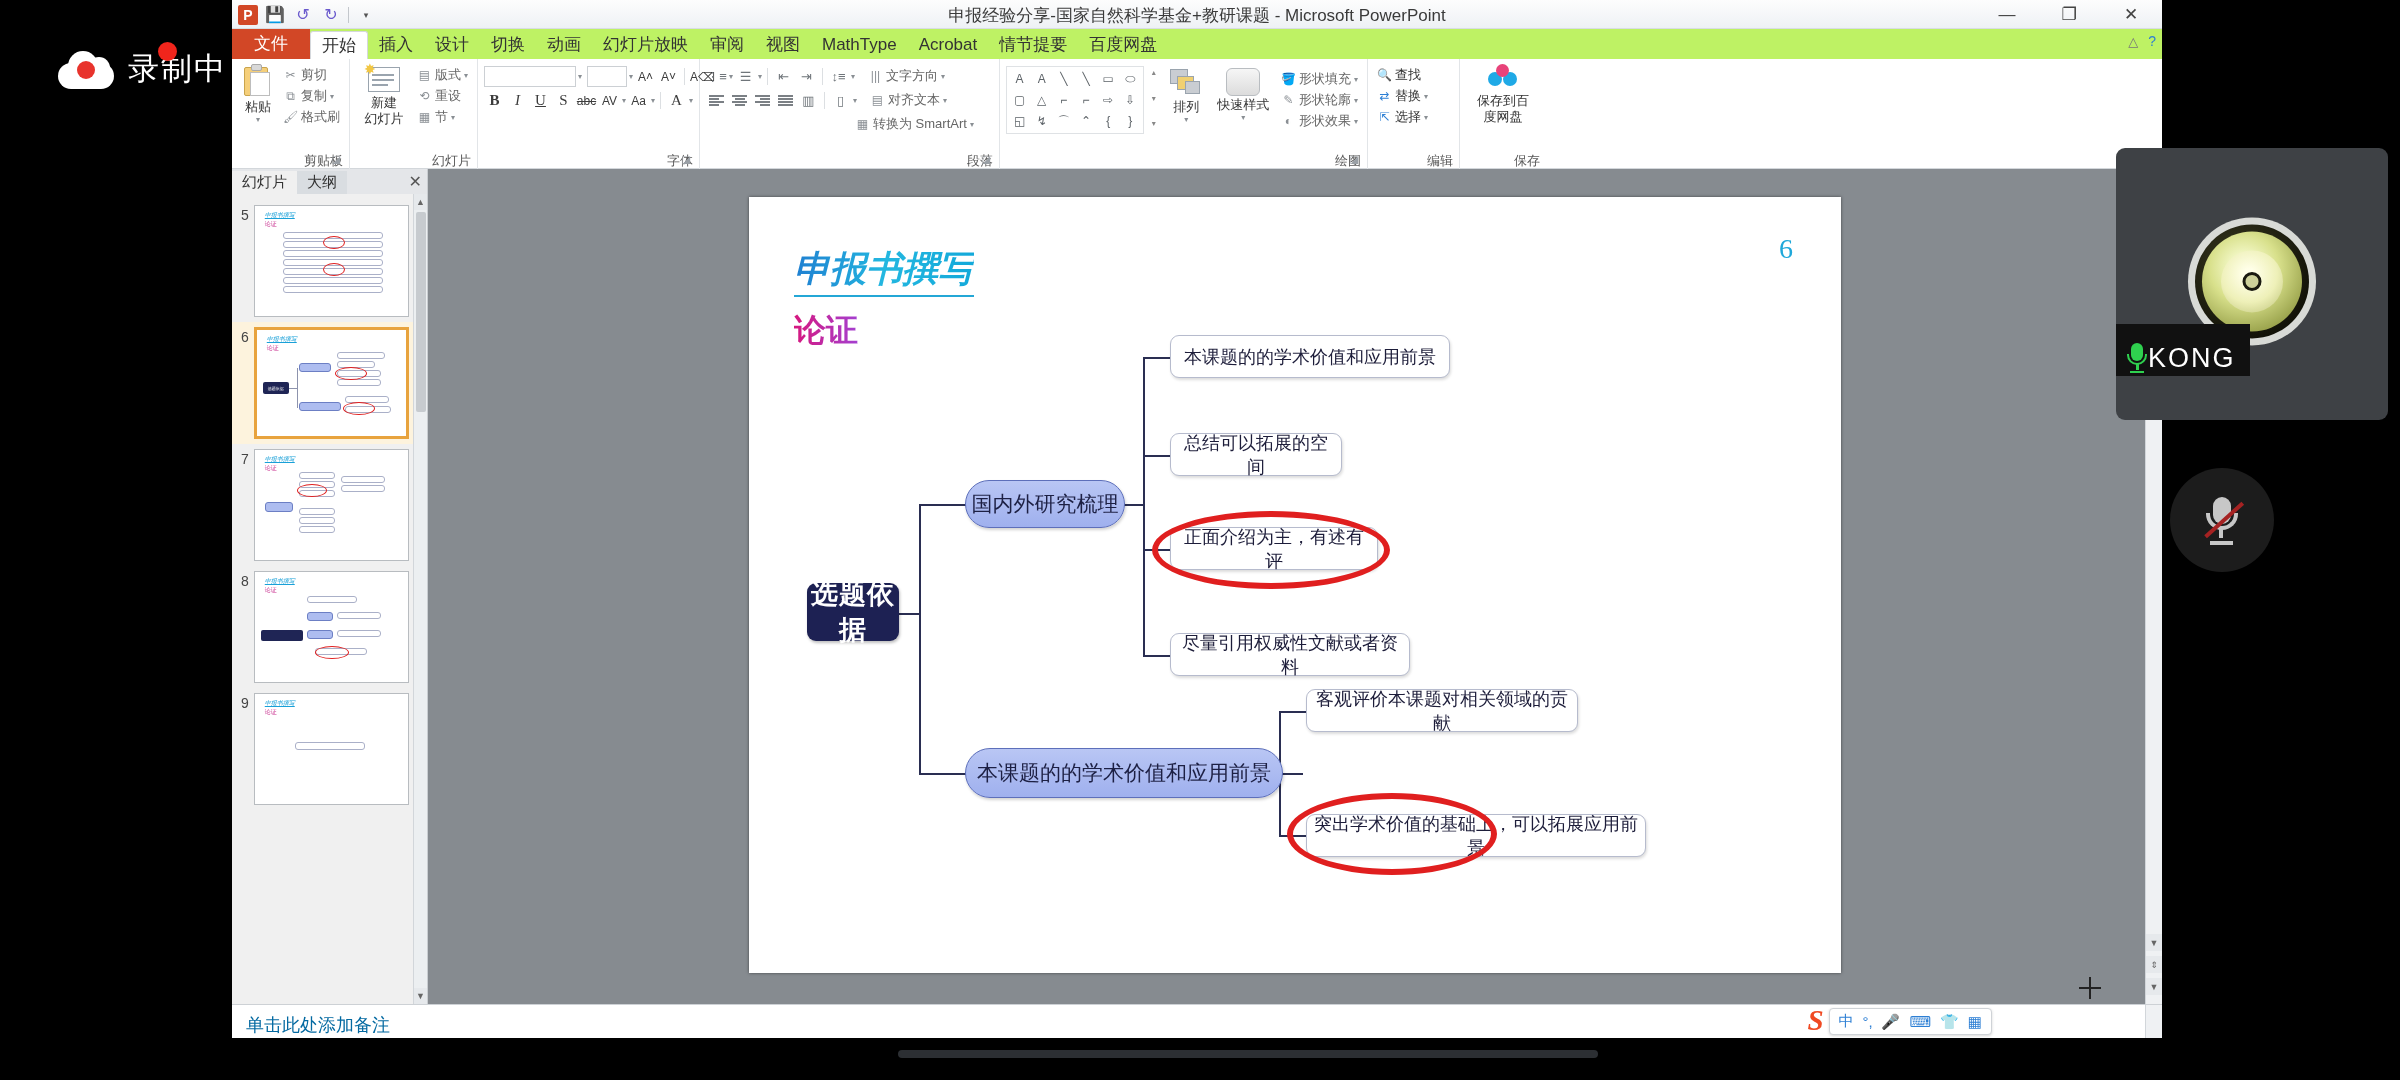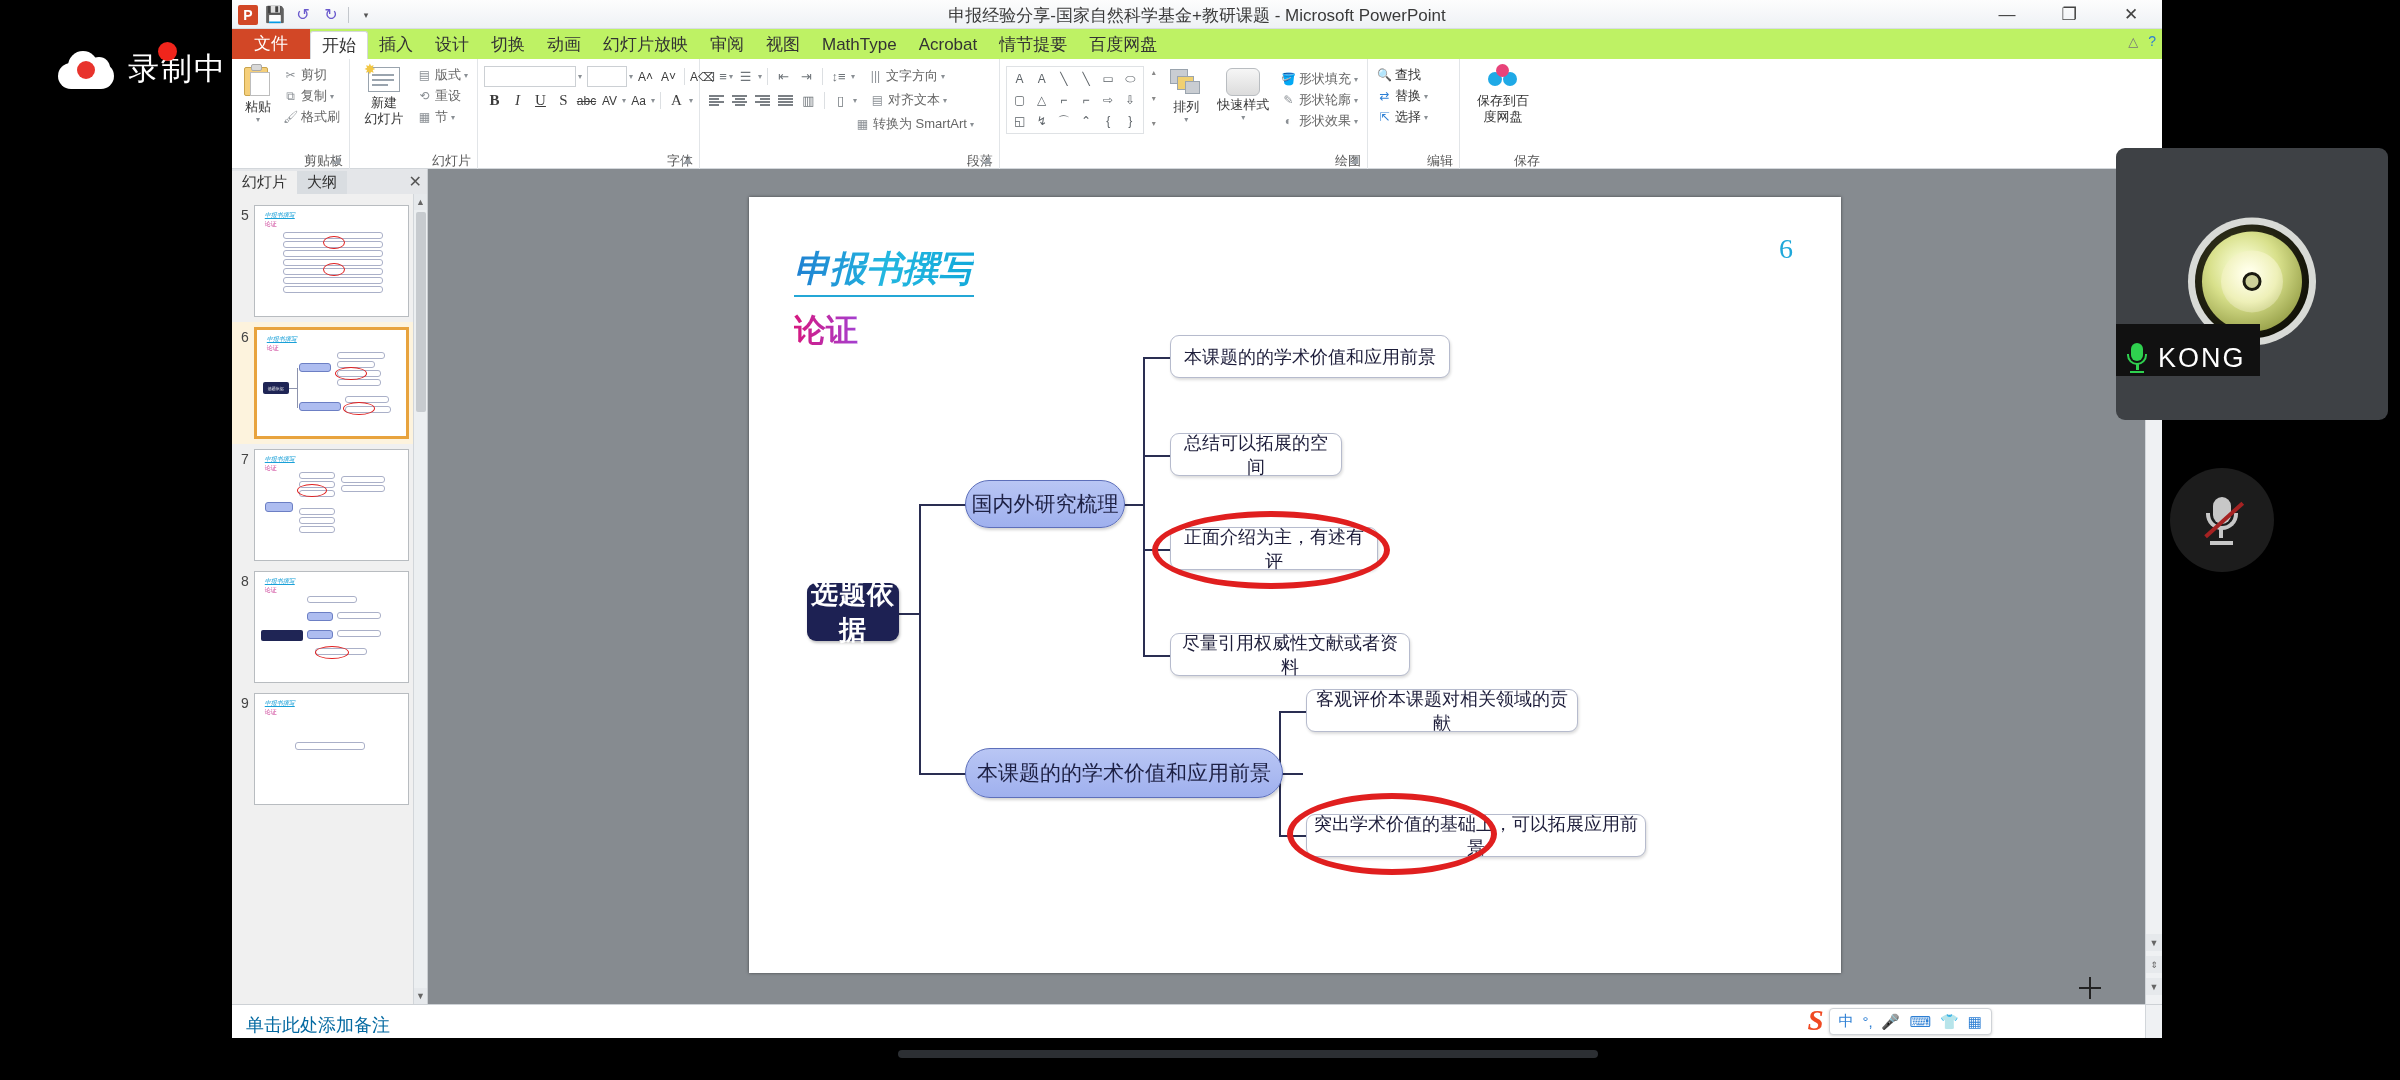--- a/index.html
+++ b/index.html
@@ -185,21 +185,21 @@
   .lens-wrap { position: absolute; left: 50%; top: 50%; transform: translate(-50%,-52%); width: 128px; height: 128px; }
   .lens-ring { position: absolute; inset: 0; border-radius: 50%; background: #d8dad6; }
   .lens-b { position: absolute; inset: 7px; border-radius: 50%; background: radial-gradient(circle at 38% 34%, #3a3a20, #121208 75%); }
   .lens-g { position: absolute; inset: 14px; border-radius: 50%;
             background: radial-gradient(circle at 42% 36%, #fbffd9 6%, #d8e08b 40%, #98a14a 78%, #5d6327 100%); }
   .lens-i { position: absolute; inset: 33px; border-radius: 50%;
             background: radial-gradient(circle at 45% 38%, #ffffe8 10%, #eef0b8 55%, #b9bf73 100%); }
   .lens-c { position: absolute; left: 50%; top: 50%; transform: translate(-50%,-50%); width: 19px; height: 19px; border-radius: 50%;
             border: 3px solid #1a1a10; background: #cdd19a; }
   .cam-label { position: absolute; left: 0; bottom: 44px; height: 52px; background: #111; display: flex; align-items: center;
-               gap: 10px; padding: 16px 14px 0 10px; }
+               padding: 16px 14px 0 10px; }
   .cam-label .nm { color: #fff; font-size: 27px; letter-spacing: 2px; }
   .mic-ic { width: 22px; height: 30px; position: relative; }
   .mic-ic .cap { position: absolute; left: 5px; top: 0; width: 12px; height: 18px; border-radius: 6px; background: #2fd14f; }
   .mic-ic .arc { position: absolute; left: 1px; top: 11px; width: 20px; height: 11px; border: 2.5px solid #2fd14f;
                  border-top: none; border-radius: 0 0 11px 11px; }
   .mic-ic .st { position: absolute; left: 10px; top: 21px; width: 2.5px; height: 6px; background: #2fd14f; }
   .mic-ic .bs { position: absolute; left: 4px; bottom: 0; width: 14px; height: 2.5px; background: #2fd14f; }
 
   .mutebtn { position: absolute; left: 2170px; top: 468px; width: 104px; height: 104px; border-radius: 50%; background: #1c1c1c;
              display: flex; align-items: center; justify-content: center; }

